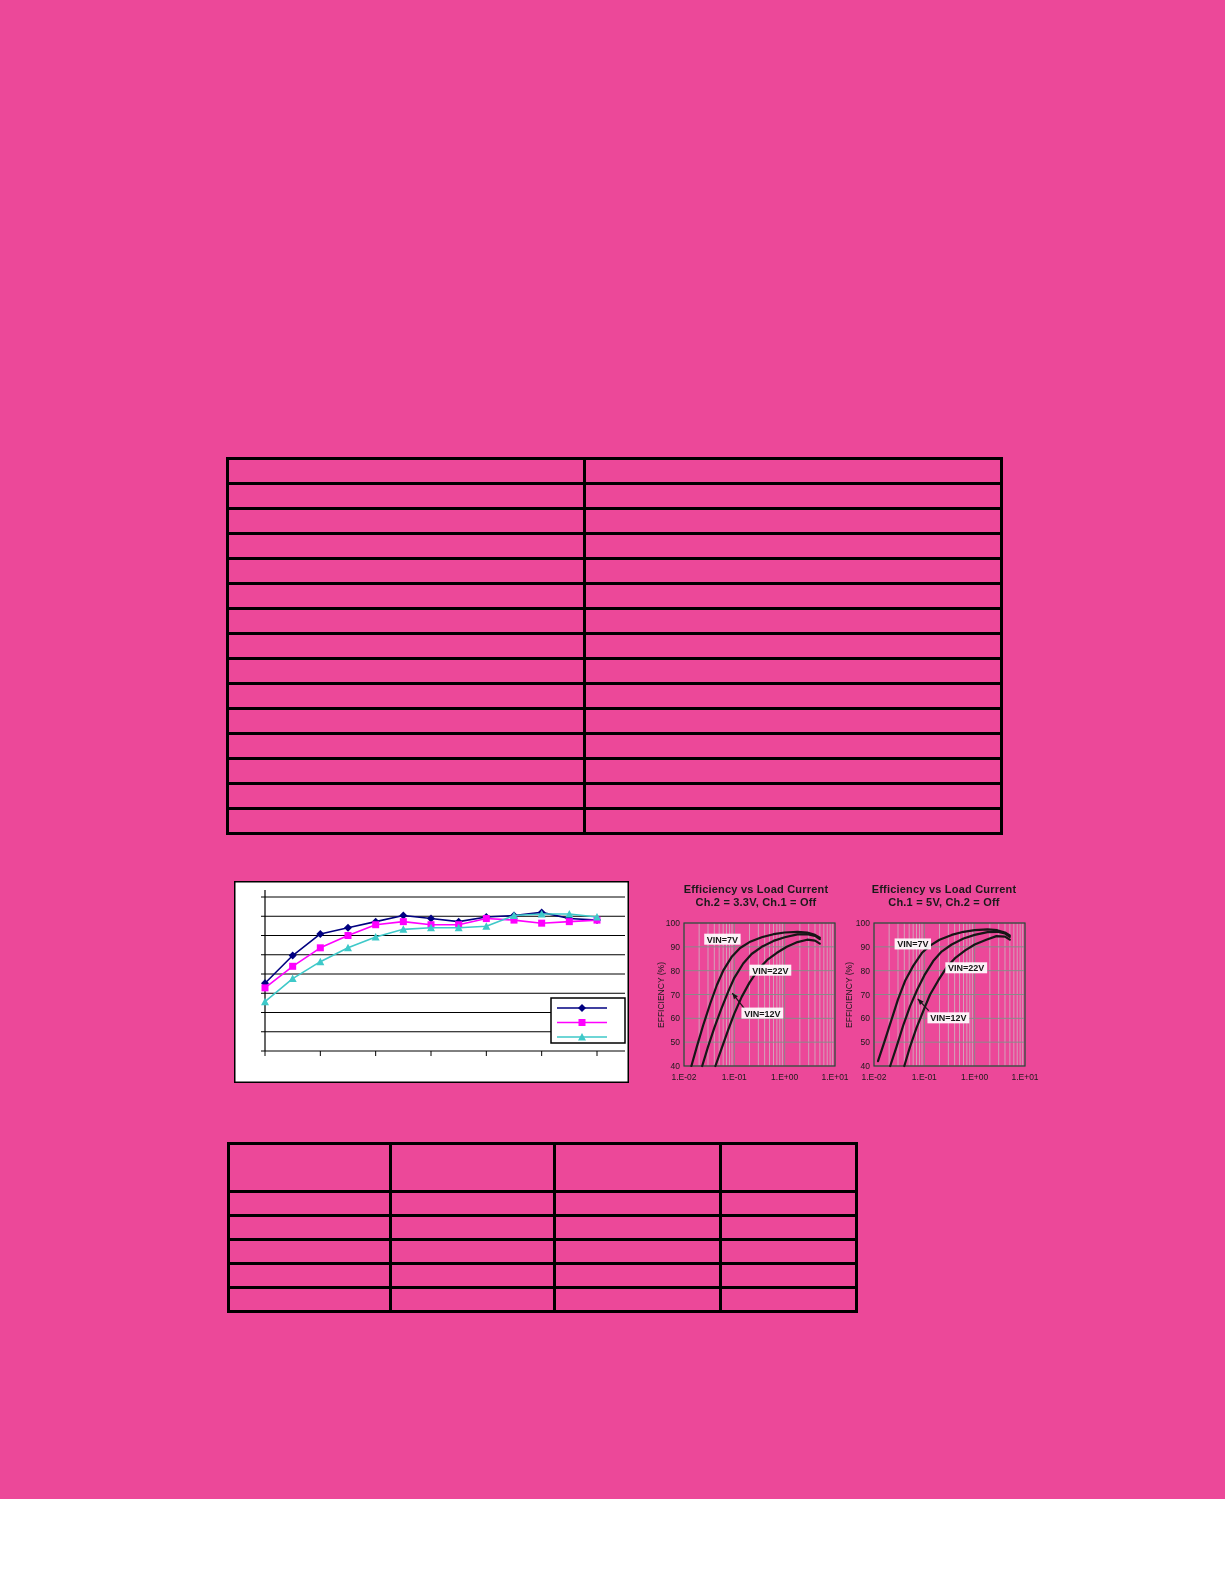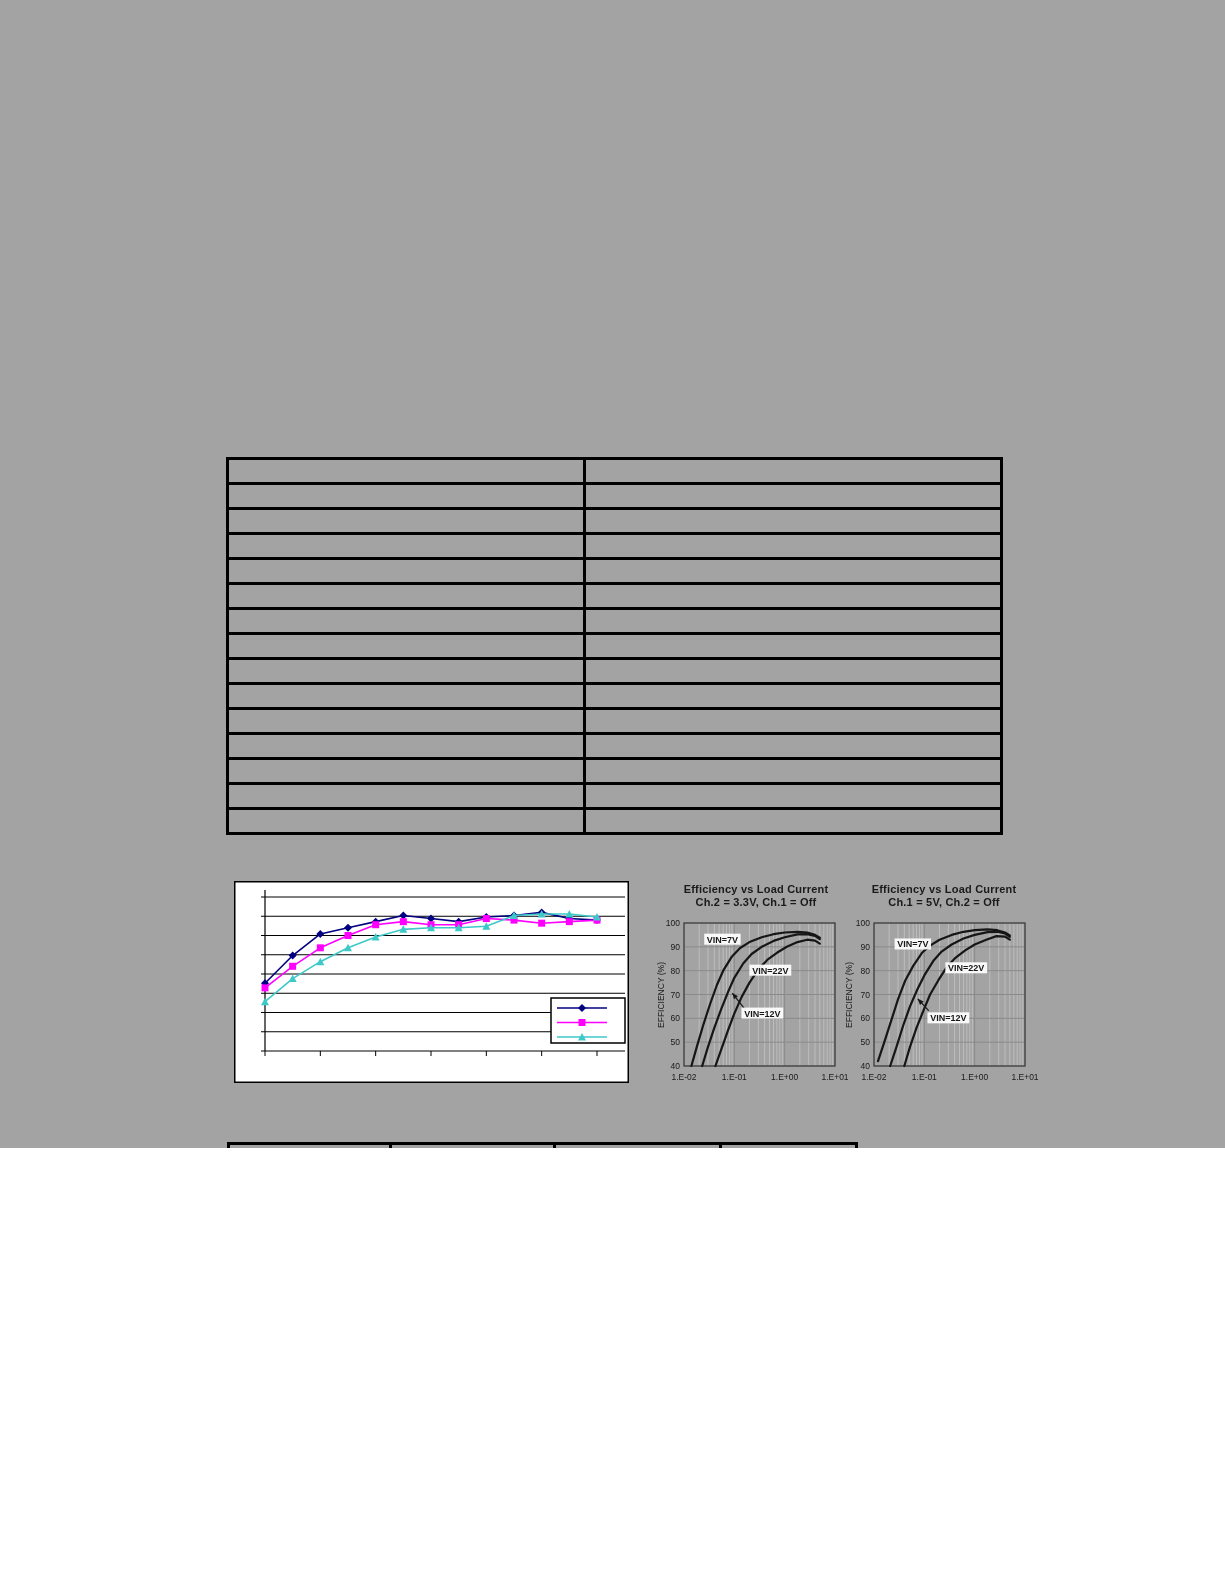--- a/index.html
+++ b/index.html
@@ -1,16 +1,16 @@
 <!DOCTYPE html>
 <html><head>
 <meta charset="utf-8">
 <style>
   html,body{margin:0;padding:0;background:#ffffff;}
-  .page{position:relative;width:1225px;height:1148px;background:#a3a3a3;overflow:hidden;
+  .page{position:relative;width:1225px;height:1499px;background:#ec4899;overflow:hidden;
         font-family:"Liberation Sans",sans-serif;color:#1c1c1c;}
   table.scan{border-collapse:collapse;position:absolute;table-layout:fixed;}
   table.scan td, table.scan th{border:3px solid #000;padding:0;}
   table.top-table{left:226px;top:457px;width:774px;}
   table.top-table td{height:22px;}
   table.bottom-table{left:227px;top:1142px;width:628px;}
   table.bottom-table th{height:45px;}
   table.bottom-table td{height:21px;}
   .eff-title{position:absolute;width:212px;text-align:center;font-size:11px;font-weight:bold;
              line-height:13px;color:#1a1a1a;letter-spacing:0.2px;}

